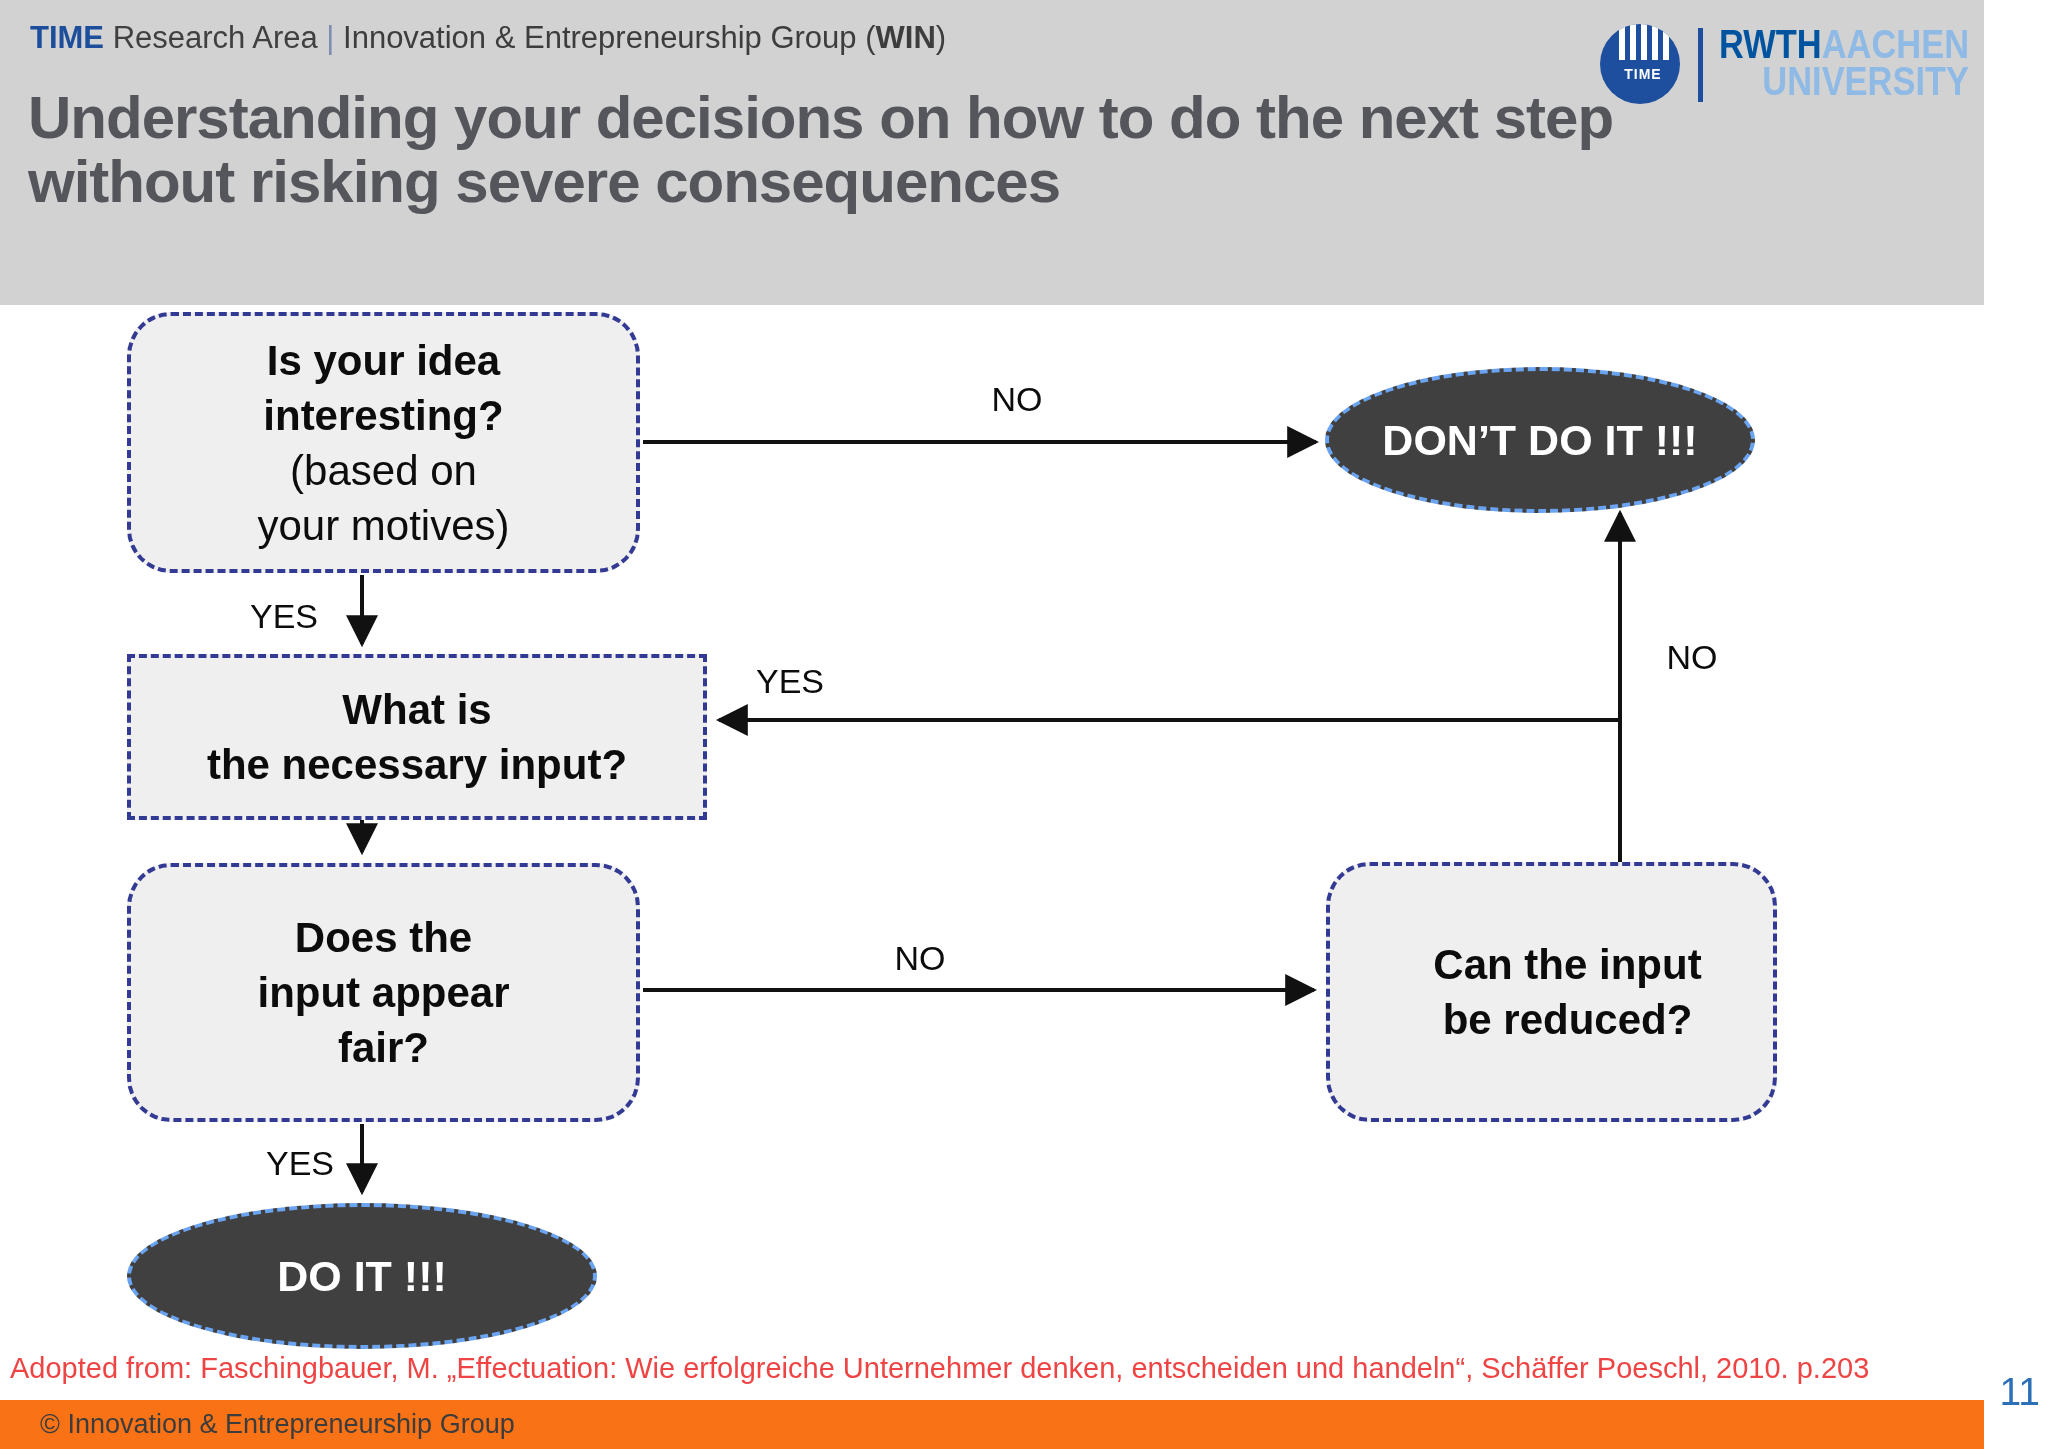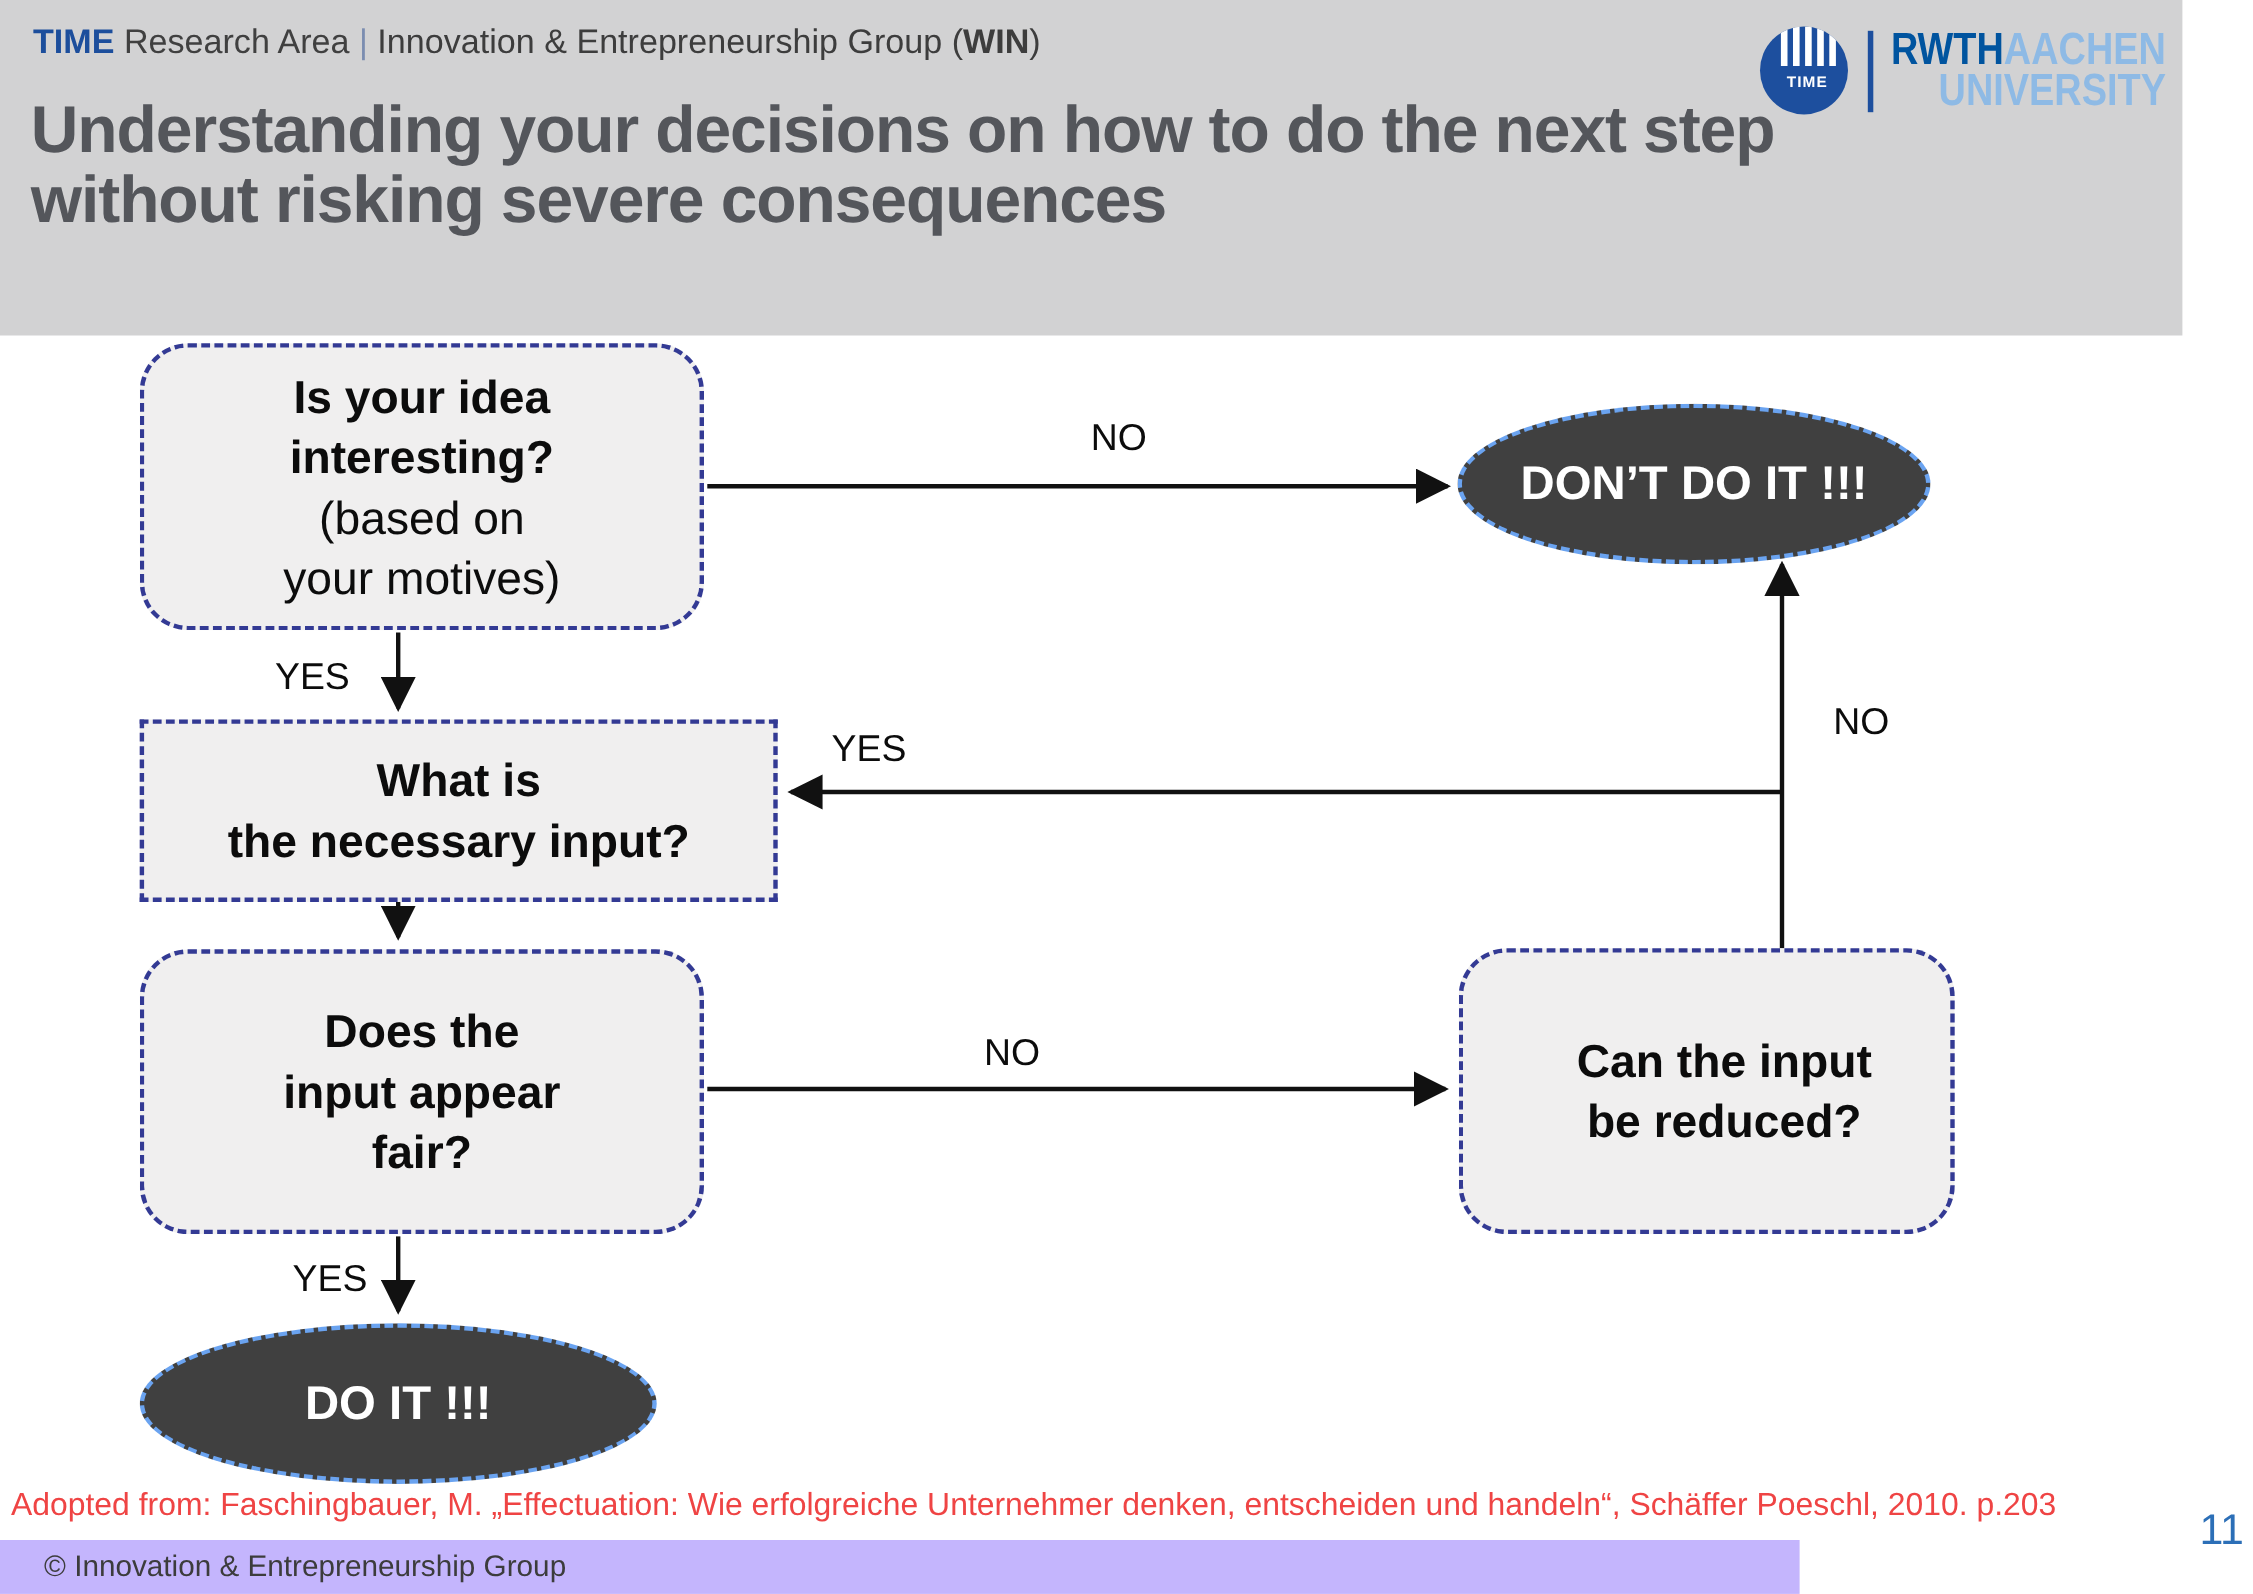--- a/index.html
+++ b/index.html
@@ -61,21 +61,21 @@
   #lbl-yes-idea{left:284px;top:616px;}
   #lbl-yes-return{left:790px;top:681px;}
   #lbl-no-fair{left:920px;top:958px;}
   #lbl-no-reduce{left:1692px;top:657px;}
   #lbl-yes-fair{left:300px;top:1163px;}
   
   .connectors{position:absolute;left:0;top:0;pointer-events:none;}
   .connectors line{stroke:#111111;stroke-width:4px;}
   
   .citation{position:absolute;left:10px;top:1352px;font-size:29px;color:#ef4444;white-space:nowrap;}
-  .footer-bar{position:absolute;left:0;top:1400px;width:1636px;height:49px;background:#c4b5fd;
+  .footer-bar{position:absolute;left:0;top:1400px;width:1984px;height:49px;background:#f97316;
     display:flex;align-items:center;}
   .copyright{margin-left:40px;font-size:27px;color:#3c3c3c;}
   .page-number{position:absolute;right:8px;top:1370px;font-size:39px;color:#2c6fb7;}
 </style>
 </head>
 <body>
 
 <div class="slide">
 
   <div class="header-bg"></div>

